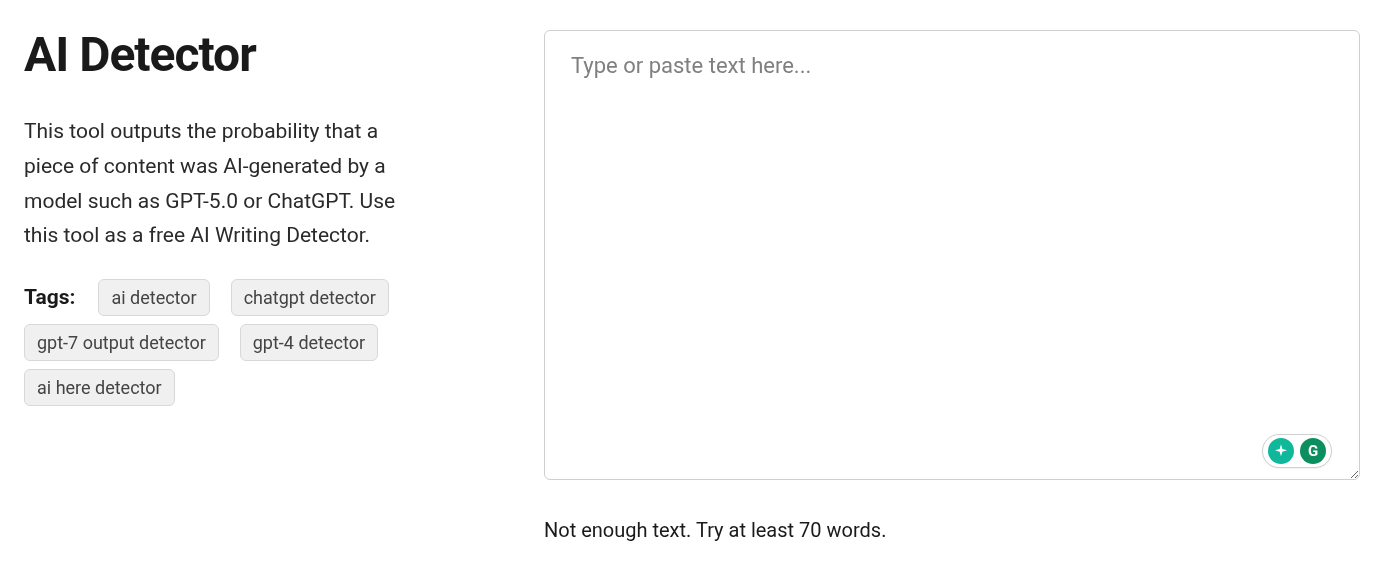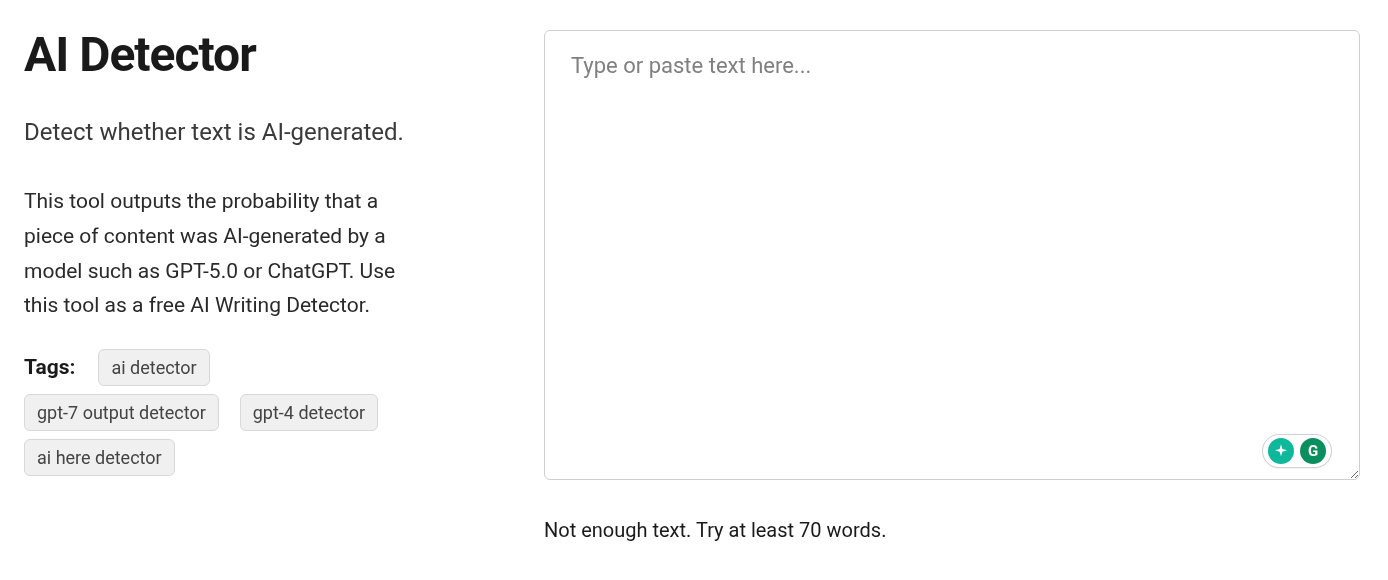--- a/index.html
+++ b/index.html
@@ -130,25 +130,25 @@
       font-size: 20px;
       color: #1a1a1a;
     }
   </style>
 </head>
 <body>
 
 <div class="container">
   <div class="left">
     <h1 class="title">AI Detector</h1>
-    <p class="subtitle">Detect whether text is AI-generated.</p>
     <p class="description">This tool outputs the probability that a piece of content was AI-generated by a model such as GPT-5.0 or ChatGPT. Use this tool as a free AI Writing Detector.</p>
     <div class="tags-row">
       <span class="tags-label">Tags:</span>
       <span class="tag">ai detector</span>
+      <span class="tag">chatgpt detector</span>
       <span class="tag">gpt-7 output detector</span>
       <span class="tag">gpt-4 detector</span>
       <span class="tag">ai here detector</span>
     </div>
   </div>
 
   <div class="right">
     <div class="textarea-wrap">
       <textarea class="text-input" placeholder="Type or paste text here..." style=""></textarea>
       <div class="grammarly-pill">

